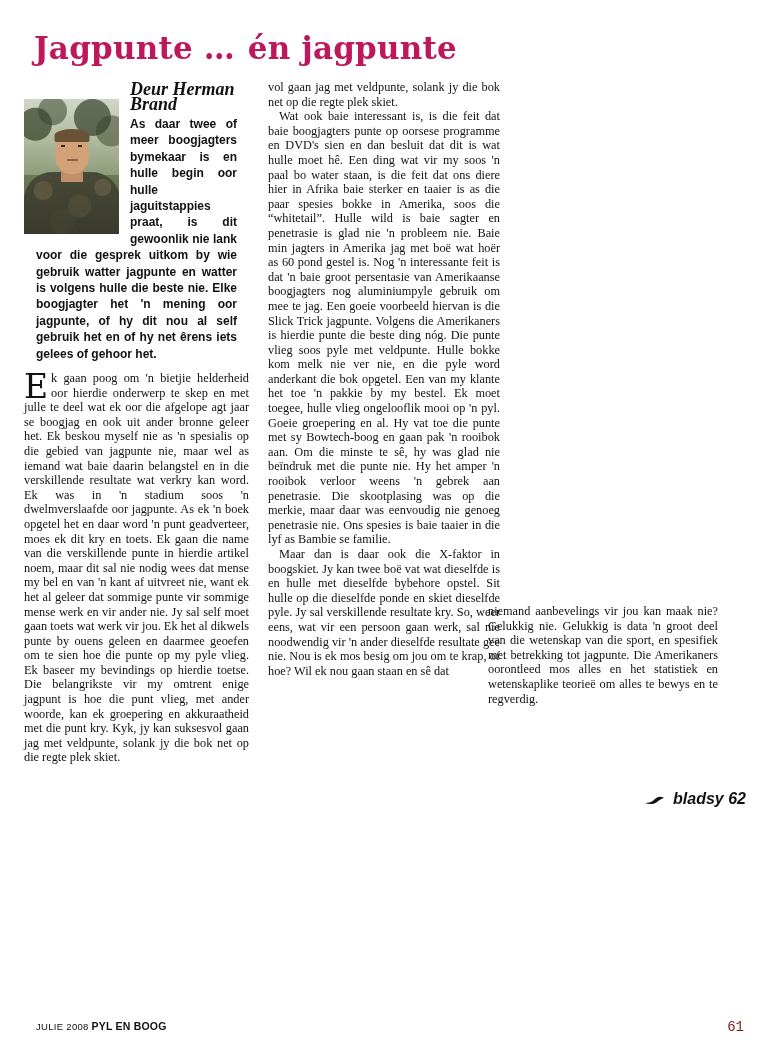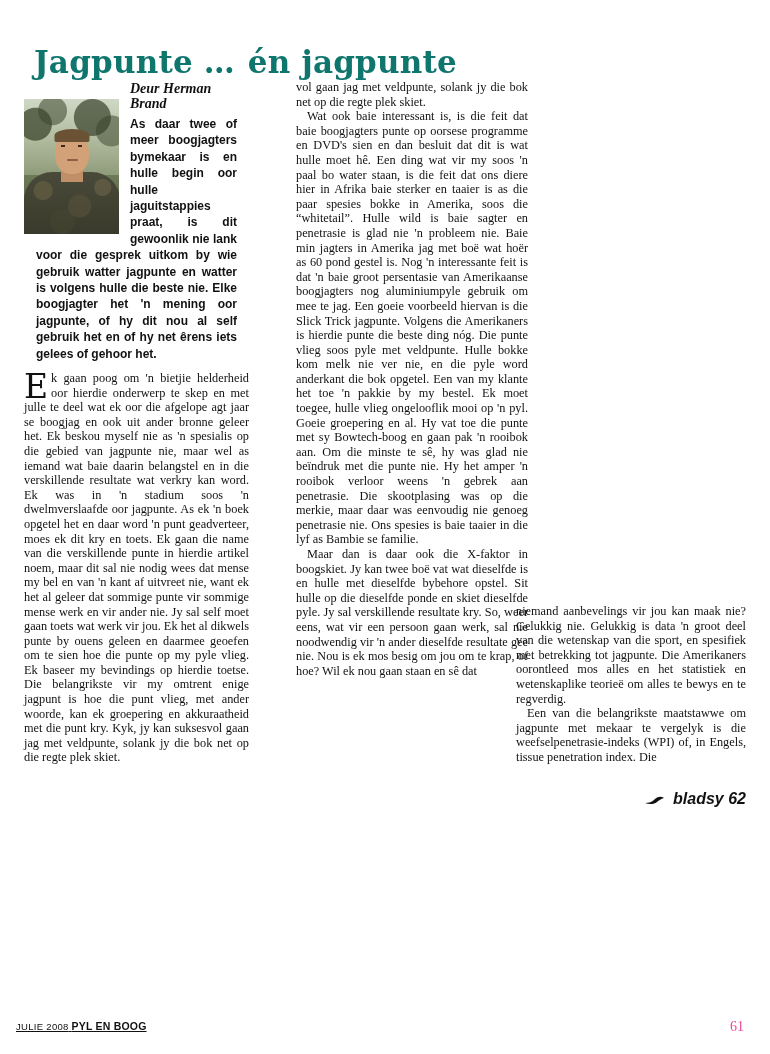--- a/index.html
+++ b/index.html
@@ -14,38 +14,37 @@
     background: #ffffff;
     font-family: "Liberation Serif", serif;
     color: #111111;
     overflow: hidden;
   }
 
   
   .title {
     position: absolute;
     left: 34px;
-    top: 44px;
+    top: 30px;
     width: 700px;
     font-family: "DejaVu Serif", serif;
     font-weight: bold;
     font-size: 31px;
     letter-spacing: 0.2px;
-    color: #0f766e;
+    color: #be185d;
     white-space: nowrap;
   }
   .title .dots { letter-spacing: 2px; }
 
   
   .col {
     position: absolute;
     text-align: justify;
     font-size: 12.3px;
     line-height: 14.6px;
-    margin-left: 28px;
   }
   .col p {
     margin: 0;
     text-indent: 11px;
   }
   .col p.noindent { text-indent: 0; }
   #col2 { left: 268px; top: 80px;  width: 232px; }
   #col3 { left: 488px; top: 604px; width: 230px; }
 
   
@@ -117,21 +116,21 @@
 
   
   .byline {
     position: absolute;
     left: 130px;
     top: 82px;
     width: 119px;
     font-family: "Liberation Serif", serif;
     font-weight: bold;
     font-style: italic;
-    font-size: 14px;
+    font-size: 18px;
     line-height: 14.5px;
   }
   .intro-wrap {
     position: absolute;
     left: 24px;
     top: 104px;
     width: 225px;
     font-family: "Liberation Sans", sans-serif;
     font-weight: bold;
     font-size: 12px;
@@ -186,39 +185,38 @@
   }
   .cont .arrow {
     display: inline-block;
     vertical-align: middle;
     margin-right: 4px;
   }
 
   
   .footer-left {
     position: absolute;
-    left: 16px;
+    left: 36px;
     bottom: 22px;
     font-family: "Liberation Sans", sans-serif;
     font-size: 9.5px;
     letter-spacing: 0.3px;
-    text-decoration: underline;
   }
   .footer-left .mag {
     font-weight: bold;
     font-size: 10.5px;
     letter-spacing: 0.2px;
   }
   .footer-right {
     position: absolute;
     right: 26px;
     bottom: 19px;
-    font-family: Liberation Serif, serif;
+    font-family: Liberation Mono, monospace;
     font-size: 14px;
-    color: #ec4899;
+    color: #7f1d1d;
   }
   .italic { }
 </style>
 </head>
 <body>
 
 <div class="page">
 
   <div class="title">
     <span>Jagpunte</span>
@@ -252,21 +250,20 @@
   </div>
 
   <div class="col" id="col2">
     <p class="noindent">vol gaan jag met veldpunte, solank jy die bok net op die regte plek skiet.</p>
     <p>Wat ook baie interessant is, is die feit dat baie boogjagters punte op oorsese programme en DVD's sien en dan besluit dat dit is wat hulle moet hê. Een ding wat vir my soos 'n paal bo water staan, is die feit dat ons diere hier in Afrika baie sterker en taaier is as die paar spesies bokke in Amerika, soos die “whitetail”. Hulle wild is baie sagter en penetrasie is glad nie 'n probleem nie. Baie min jagters in Amerika jag met boë wat hoër as 60 pond gestel is. Nog 'n interessante feit is dat 'n baie groot persentasie van Amerikaanse boogjagters nog aluminiumpyle gebruik om mee te jag. Een goeie voorbeeld hiervan is die <span class="italic">Slick Trick</span> jagpunte. Volgens die Amerikaners is hierdie punte die beste ding nóg. Die punte vlieg soos pyle met veldpunte. Hulle bokke kom melk nie ver nie, en die pyle word anderkant die bok opgetel. Een van my klante het toe 'n pakkie by my bestel. Ek moet toegee, hulle vlieg ongelooflik mooi op 'n pyl. Goeie groepering en al. Hy vat toe die punte met sy Bowtech-boog en gaan pak 'n rooibok aan. Om die minste te sê, hy was glad nie beïndruk met die punte nie. Hy het amper 'n rooibok verloor weens 'n gebrek aan penetrasie. Die skootplasing was op die merkie, maar daar was eenvoudig nie genoeg penetrasie nie. Ons spesies is baie taaier in die lyf as Bambie se familie.</p>
     <p>Maar dan is daar ook die X-faktor in boogskiet. Jy kan twee boë vat wat dieselfde is en hulle met dieselfde bybehore opstel. Sit hulle op die dieselfde ponde en skiet dieselfde pyle. Jy sal verskillende resultate kry. So, weer eens, wat vir een persoon gaan werk, sal nie noodwendig vir 'n ander dieselfde resultate gee nie. Nou is ek mos besig om jou om te krap, of hoe? Wil ek nou gaan staan en sê dat</p>
   </div>
 
   <div class="col" id="col3">
     <p class="noindent">niemand aanbevelings vir jou kan maak nie? Gelukkig nie. Gelukkig is data 'n groot deel van die wetenskap van die sport, en spesifiek met betrekking tot jagpunte. Die Amerikaners oorontleed mos alles en het statistiek en wetenskaplike teorieë om alles te bewys en te regverdig.</p>
-    <p>Een van die belangrikste maatstawwe om jagpunte met mekaar te vergelyk is die weefselpenetrasie-indeks (WPI) of, in Engels, <span class="italic">tissue penetration index</span>. Die</p>
   </div>
 
   <div class="cont">
     <span class="arrow">
       <svg width="20" height="9" viewBox="0 0 20 9" aria-hidden="true">
         <path d="M0 7 C4 7, 7 6, 10 3 C13 0.5, 16 0, 19 2 C16 3, 14 4, 12 6 C9 8.5, 4 8.5, 0 7 Z" fill="#111"></path>
       </svg>
     </span>
     <span>bladsy 62</span>
   </div>

